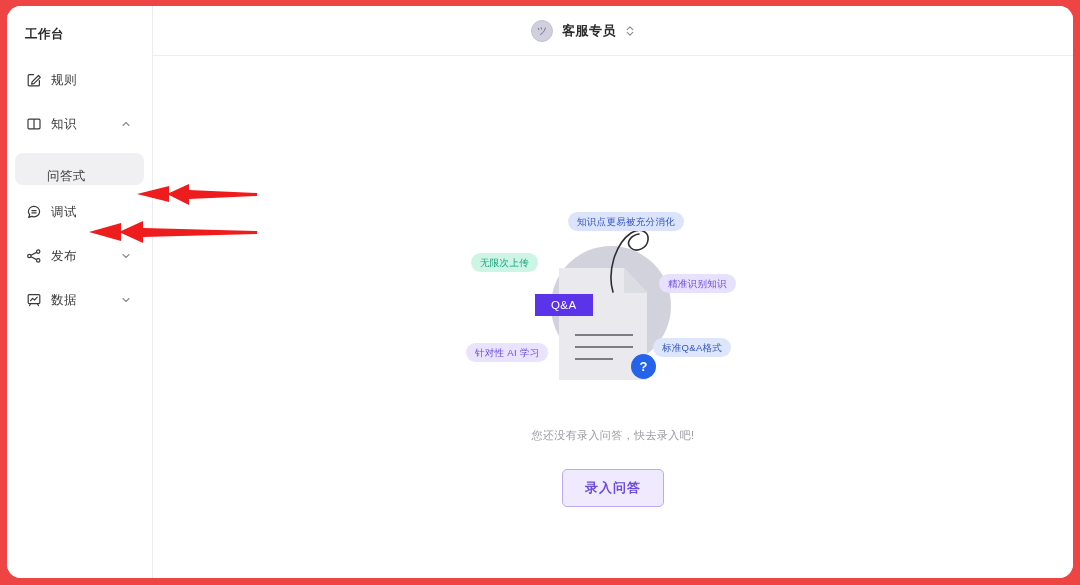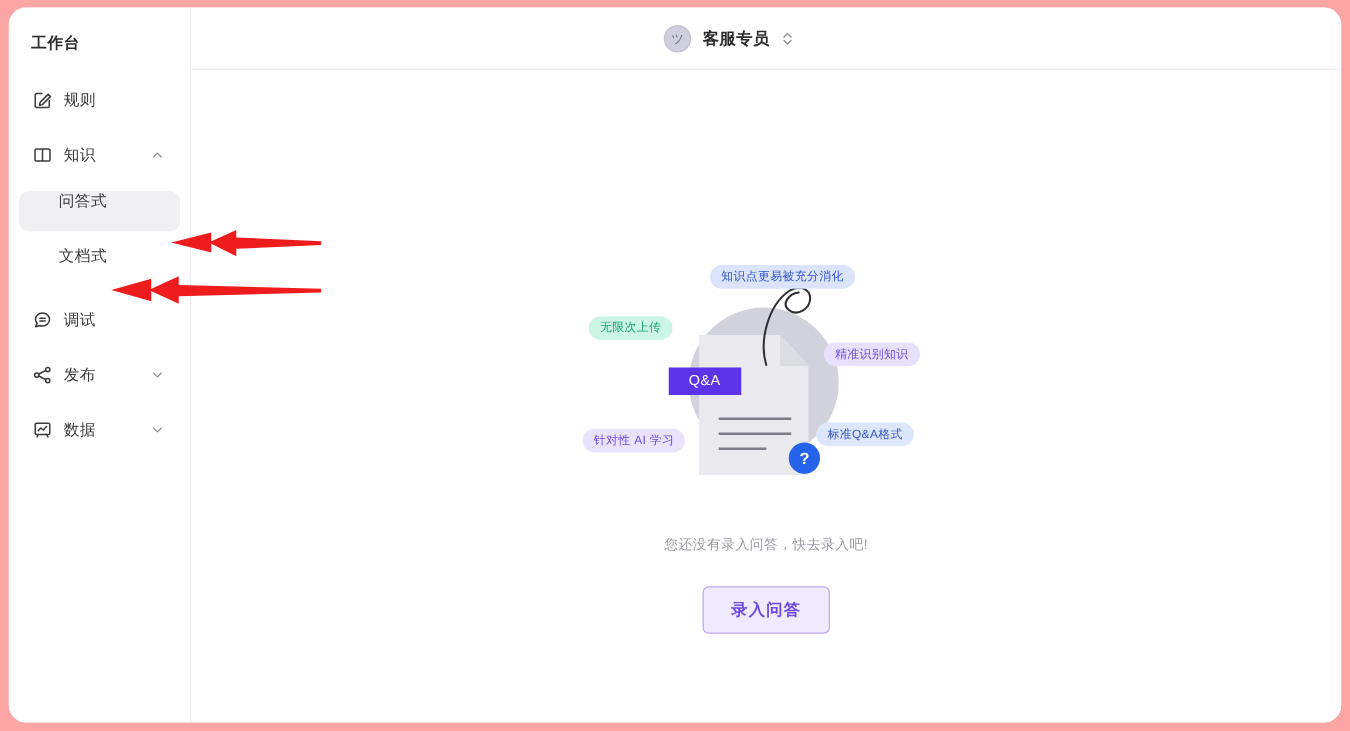--- a/index.html
+++ b/index.html
@@ -5,21 +5,21 @@
   * { box-sizing: border-box; margin: 0; padding: 0; }
   html, body {
     width: 1080px; height: 585px;
     font-family: "Liberation Sans", "DejaVu Sans", sans-serif;
     background: #3a3a3a;
     overflow: hidden;
   }
   #frame {
     position: absolute; left: 0; top: 0;
     width: 1080px; height: 585px;
-    background: #fca5a5;
+    background: #ef4444;
     padding: 6px 14px 7px 7px;
   }
   #app {
     position: relative;
     width: 1066px; height: 572px;
     background: #ffffff;
     border-radius: 14px;
     overflow: hidden;
     display: flex;
   }
@@ -63,21 +63,21 @@
     letter-spacing: .4px;
   }
   .nav-item .chev {
     position: absolute;
     right: 13px;
     width: 10px; height: 10px;
     display: inline-flex; align-items: center; justify-content: center;
   }
   .sub-item {
     display: flex;
-    align-items: flex-start;
+    align-items: flex-end;
     height: 32px;
     margin: 0 8px 12px 8px;
     padding-left: 32px;
     border-radius: 8px;
     cursor: pointer;
   }
   .sub-item .lbl { font-size: 12.5px; color: #3a3a3a; letter-spacing: .4px; }
   .sub-item.active { background: #f0f0f3; }
 
   
@@ -253,23 +253,20 @@
         <span class="chev">
           <svg width="10" height="10" viewBox="0 0 10 10" fill="none" stroke="#8a8a92" stroke-width="1.1" stroke-linecap="round" stroke-linejoin="round">
             <polyline points="2,6.5 5,3.5 8,6.5"></polyline>
           </svg>
         </span>
       </div>
 
       <div class="sub-item active">
         <span class="lbl">问答式</span>
       </div>
-      <div class="sub-item">
-        <span class="lbl">文档式</span>
-      </div>
 
       <div class="nav-item">
         <span class="ic">
           <svg width="16" height="16" viewBox="0 0 16 16" fill="none" stroke="#3a3a3a" stroke-width="1.2">
             <path d="M13.6 7.6c0 2.9-2.5 5.2-5.6 5.2-.8 0-1.6-.15-2.3-.42L2.6 13.4l1.1-2.7A5 5 0 0 1 2.4 7.6c0-2.9 2.5-5.2 5.6-5.2s5.6 2.3 5.6 5.2z" stroke-linejoin="round"></path>
             <line x1="5.9" y1="6.6" x2="10.1" y2="6.6" stroke-linecap="round"></line>
             <line x1="5.9" y1="8.8" x2="10.1" y2="8.8" stroke-linecap="round"></line>
           </svg>
         </span>
         <span class="lbl">调试</span>

